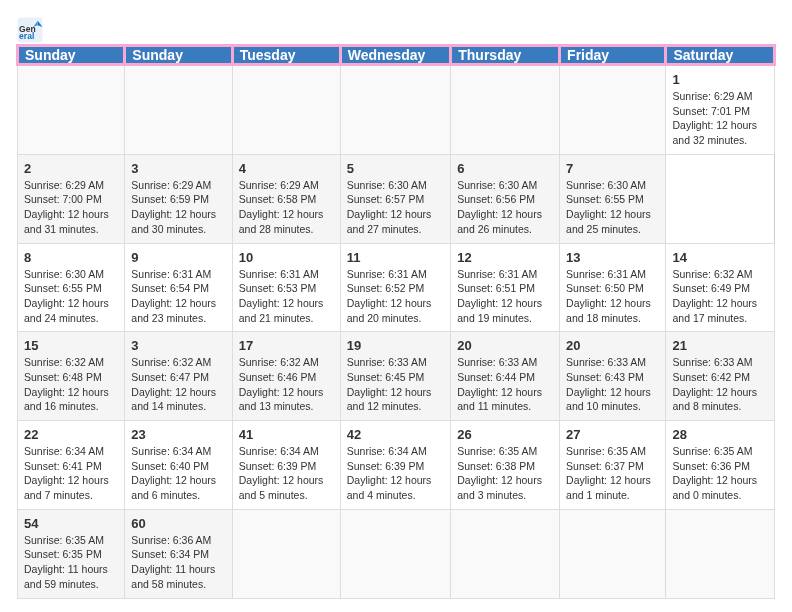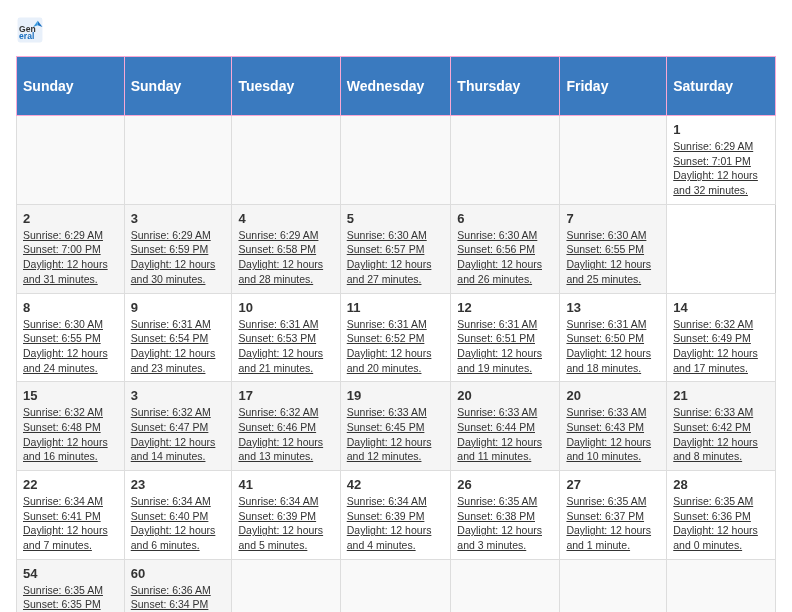--- a/index.html
+++ b/index.html
@@ -7,21 +7,20 @@
       font-family: Arial, sans-serif;
       background: #fff;
       width: 792px;
       min-height: 612px;
       padding: 16px;
     }
     .header-area {
       display: flex;
       justify-content: space-between;
       align-items: flex-end;
-      margin-bottom: 12px;
     }
     .logo {
       display: flex;
       align-items: center;
       gap: 4px;
     }
     .logo-icon {
       width: 28px;
       height: 28px;
     }
@@ -40,25 +39,25 @@
     table {
       width: 100%;
       border-collapse: collapse;
       border: 1px solid #ccc;
     }
     thead tr {
       background-color: #3a7abf;
       color: white;
     }
     thead th {
-      padding: 21px 6px;
+      padding: 0 6px;
       font-size: 14px;
       font-weight: bold;
       text-align: left;
-      border: 1px solid #f9a8d4;
+      border: 3px solid #f9a8d4;
     }
     tbody tr {
       vertical-align: top;
     }
     tbody tr:nth-child(even) {
       background-color: #f5f5f5;
     }
     tbody tr:nth-child(odd) {
       background-color: #ffffff;
     }
@@ -73,21 +72,20 @@
     .day-number {
       font-size: 13px;
       font-weight: bold;
       display: block;
       margin-bottom: 2px;
     }
     .day-info {
       font-size: 10.5px;
       line-height: 1.4;
       color: #333;
-      text-decoration: underline;
     }
     .empty-cell {
       background: #f9f9f9;
     }
   </style>
 </head>
 <body>
 
 <div class="header-area">
   <div class="logo">

